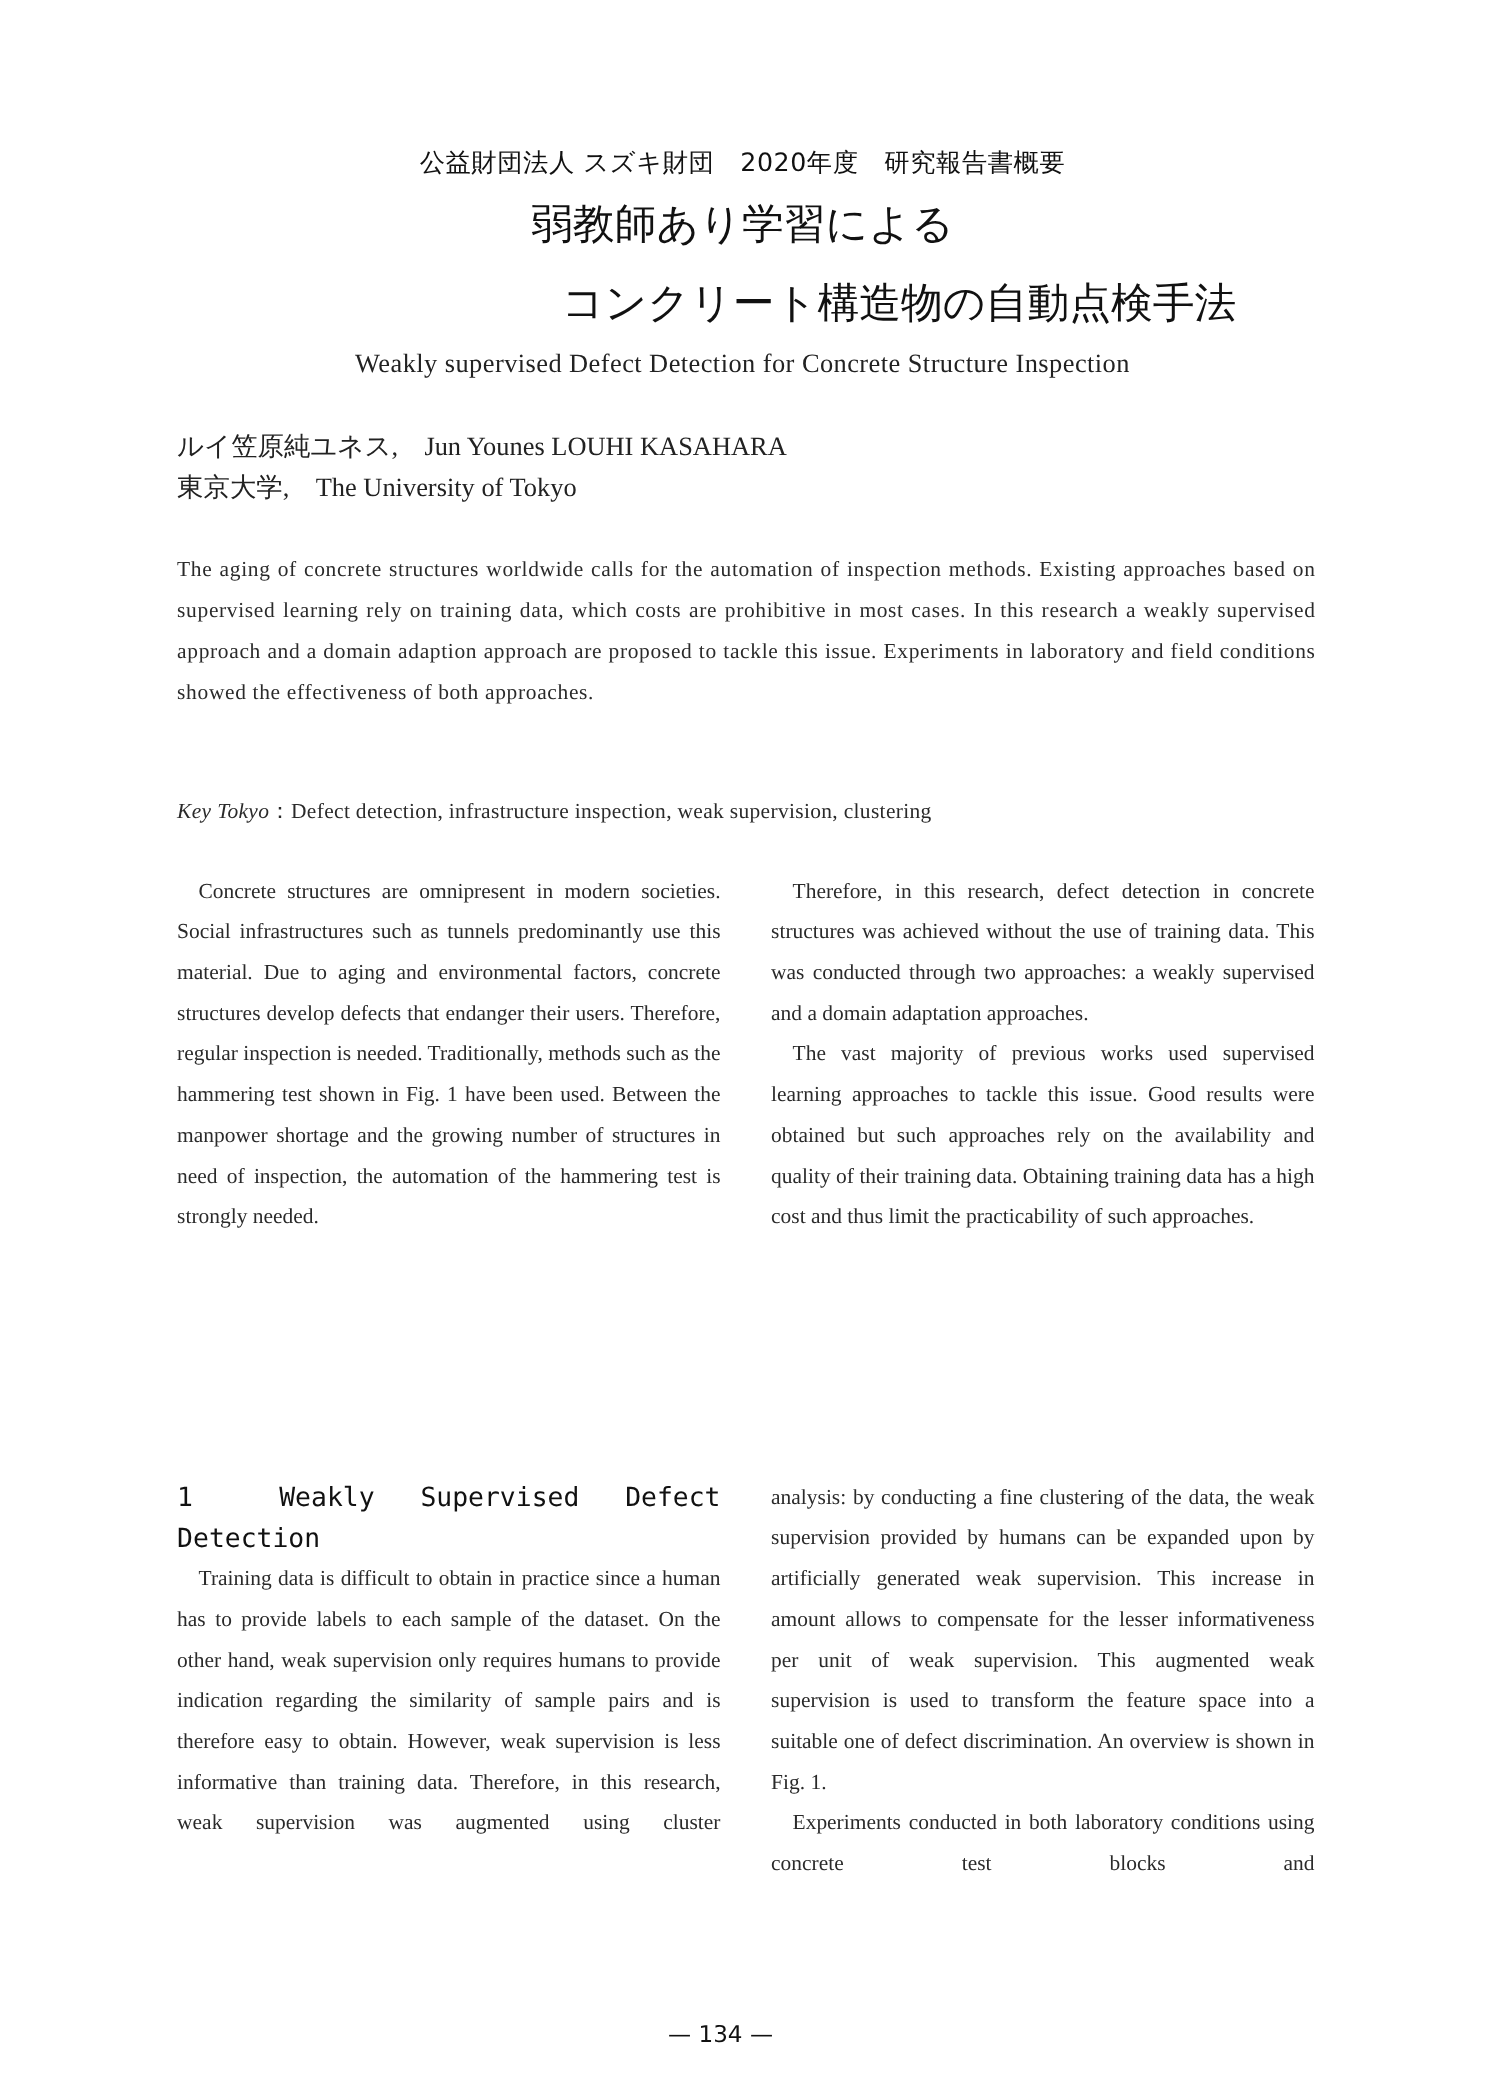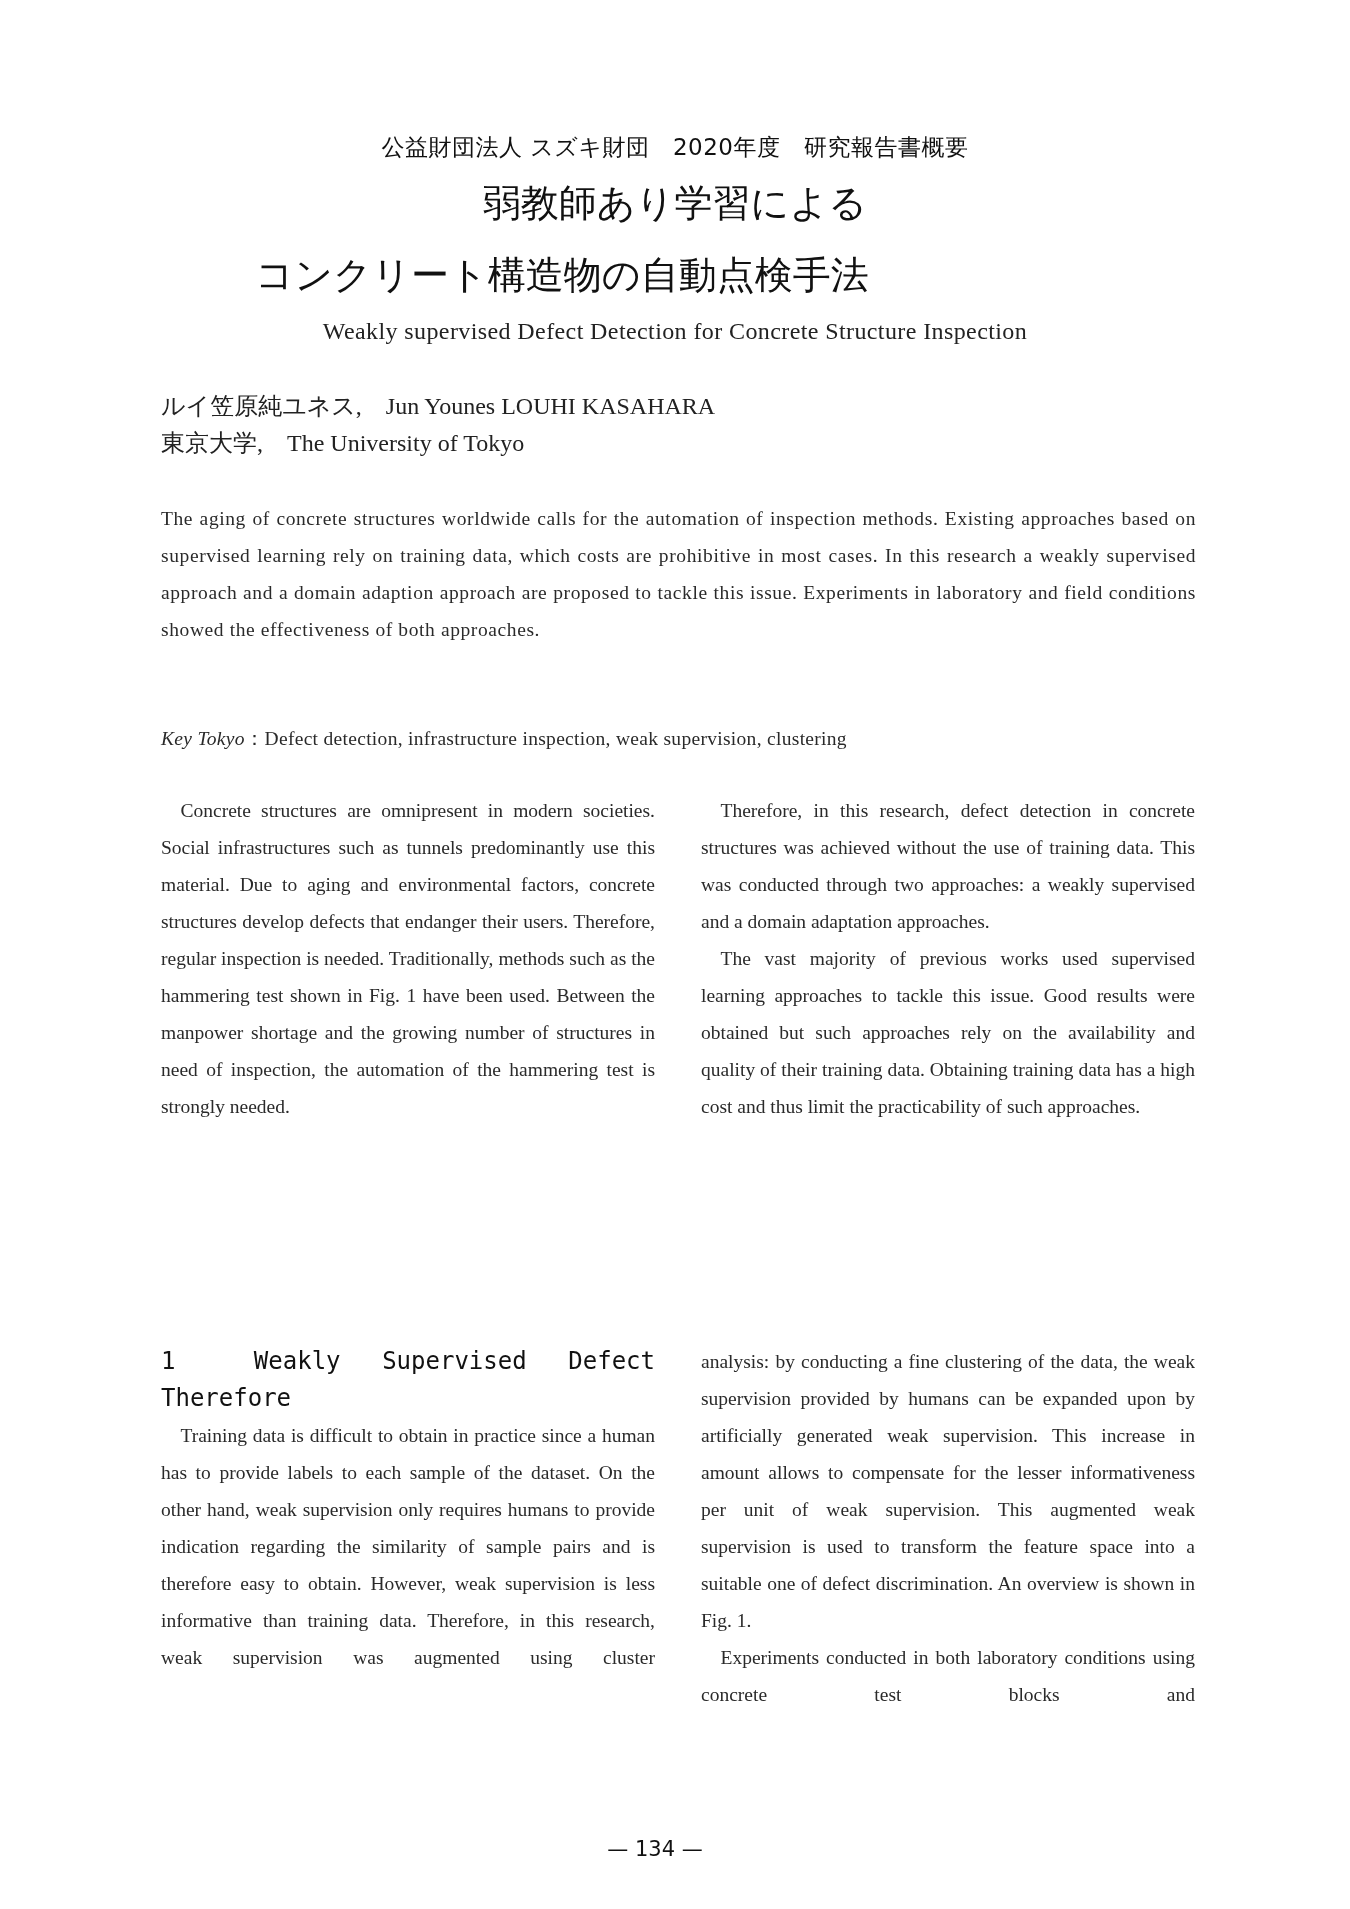--- a/index.html
+++ b/index.html
@@ -4,21 +4,21 @@
 <style>
   html, body { margin: 0; padding: 0; background: #ffffff; }
   body { width: 1350px; height: 1909px; position: relative; overflow: hidden; color: #222; }
   .abs { position: absolute; }
   .jp-sans { font-family: "DejaVu Sans", "Liberation Sans", sans-serif; }
   .serif { font-family: "Liberation Serif", "DejaVu Serif", serif; }
   .condensed { font-family: "Liberation Serif", "DejaVu Serif", serif; }
 
   #hdr { top: 132px; left: 0; width: 1350px; text-align: center; font-size: 23px; color: #111; letter-spacing: 0.5px; }
   #t1 { top: 178px; left: 0; width: 1350px; text-align: center; font-size: 38px; color: #111; }
-  #t2 { top: 250px; left: 0; width: 1124px; text-align: center; font-size: 38px; color: #111; }
+  #t2 { top: 250px; left: 0; width: 1124px; text-align: right; font-size: 38px; color: #111; }
   #sub { top: 318px; left: 0; width: 1350px; text-align: center; font-size: 24px; color: #222; letter-spacing: 0.4px; }
   #author { top: 390px; left: 161px; font-size: 24px; color: #222; }
   #affil { top: 427px; left: 161px; font-size: 24px; color: #222; }
 
   .para { font-size: 19.5px; line-height: 37px; text-align: justify; text-align-last: left; color: #2a2a2a; }
   #abstract { top: 500px; left: 161px; width: 1035px; letter-spacing: 0.6px; }
   #keywords { top: 720px; left: 161px; width: 1035px; font-size: 19.5px; line-height: 37px; color: #2a2a2a; letter-spacing: 0.3px; }
   #keywords .kw-label { font-style: italic; }
 
   .col { width: 494px; }
@@ -56,21 +56,21 @@
   <p class="p indent cont-left">Concrete structures are omnipresent in modern societies. Social infrastructures such as tunnels predominantly use this material. Due to aging and environmental factors, concrete structures develop defects that endanger their users. Therefore, regular inspection is needed. Traditionally, methods such as the hammering test shown in Fig. 1 have been used. Between the manpower shortage and the growing number of structures in need of inspection, the automation of the hammering test is strongly needed.</p>
 </div>
 
 <div id="colR" class="abs col serif">
   <p class="p indent cont-left">Therefore, in this research, defect detection in concrete structures was achieved without the use of training data. This was conducted through two approaches: a weakly supervised and a domain adaptation approaches.</p>
   <p class="p indent cont-left">The vast majority of previous works used supervised learning approaches to tackle this issue. Good results were obtained but such approaches rely on the availability and quality of their training data. Obtaining training data has a high cost and thus limit the practicability of such approaches.</p>
 </div>
 
 <div id="colL2" class="abs col serif">
   <div class="sec-h spread">1　Weakly Supervised Defect</div>
-  <div class="sec-h">Therefore</div>
+  <div class="sec-h">Detection</div>
   <p class="p indent" style="text-align-last: justify;">Training data is difficult to obtain in practice since a human has to provide labels to each sample of the dataset. On the other hand, weak supervision only requires humans to provide indication regarding the similarity of sample pairs and is therefore easy to obtain. However, weak supervision is less informative than training data. Therefore, in this research, weak supervision was augmented using cluster</p>
 </div>
 
 <div id="colR2" class="abs col serif">
   <p class="p cont-left">analysis: by conducting a fine clustering of the data, the weak supervision provided by humans can be expanded upon by artificially generated weak supervision. This increase in amount allows to compensate for the lesser informativeness per unit of weak supervision. This augmented weak supervision is used to transform the feature space into a suitable one of defect discrimination. An overview is shown in Fig. 1.</p>
   <p class="p indent" style="text-align-last: justify;">Experiments conducted in both laboratory conditions using concrete test blocks and</p>
 </div>
 
 <div id="pageno" class="abs jp-sans">— 134 —</div>
 

